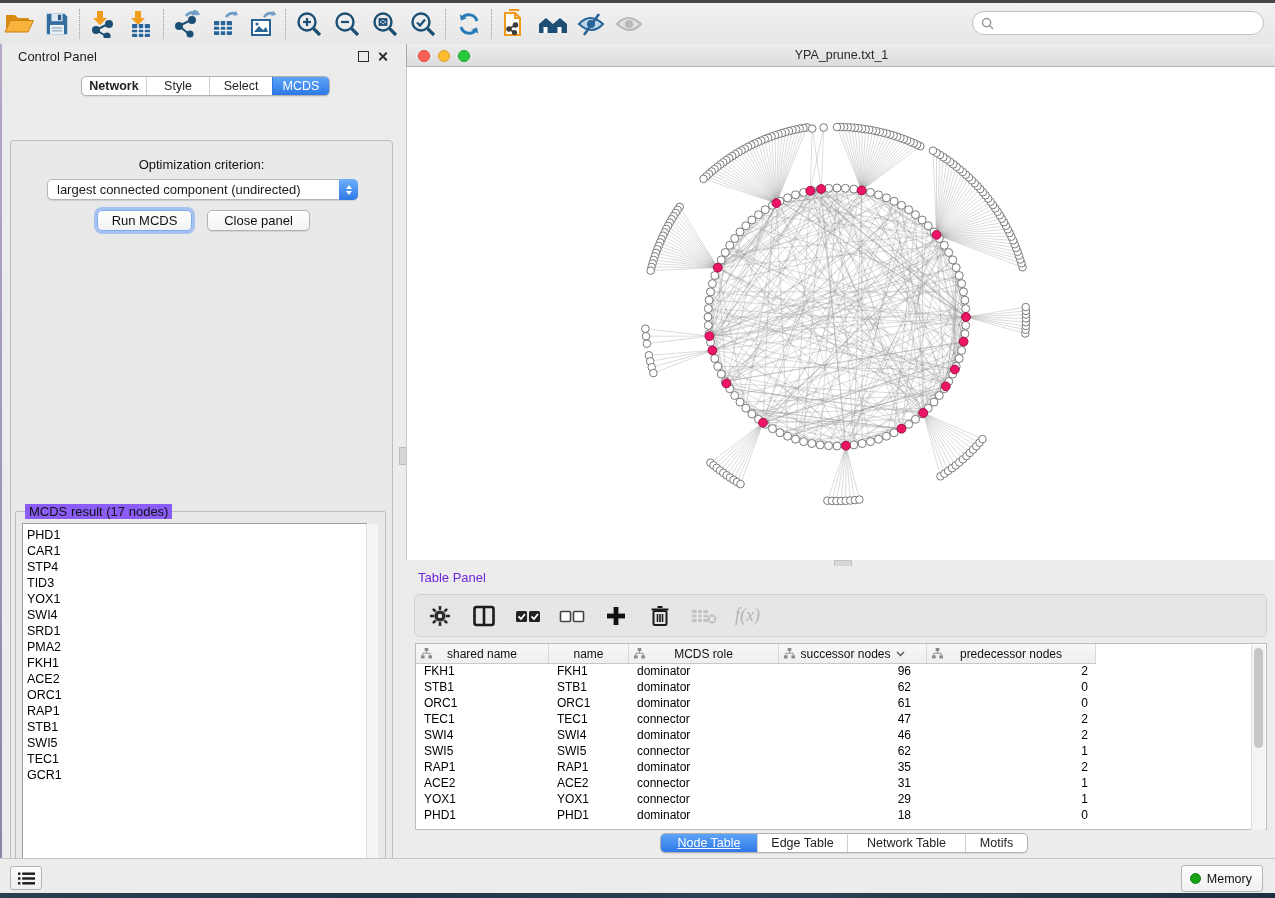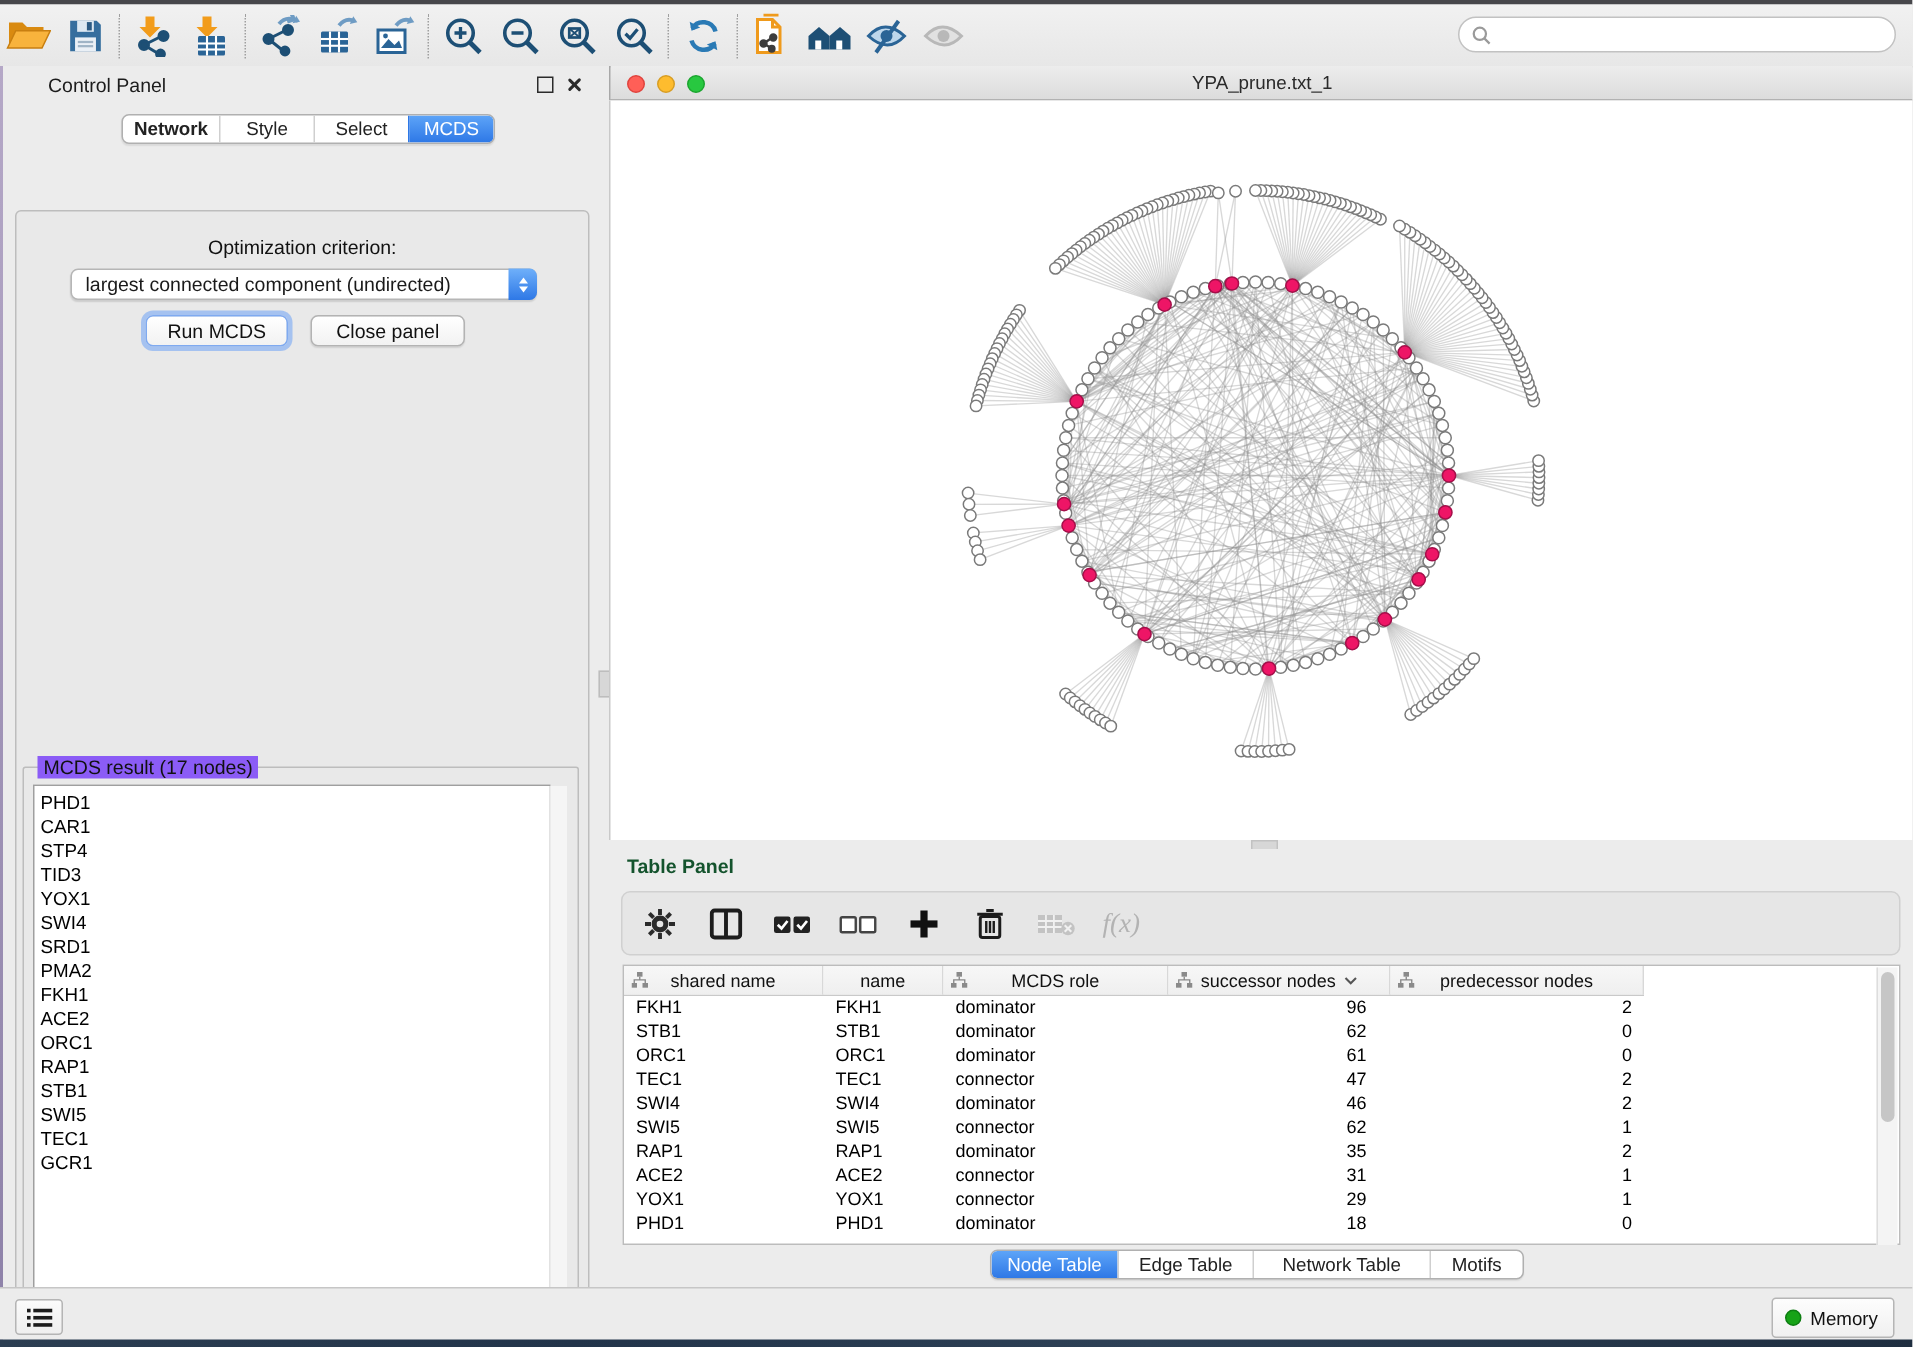--- a/index.html
+++ b/index.html
@@ -76,21 +76,21 @@
                 border-bottom:1px solid #b2b2b2;border-left:1px solid #a8a8a8;box-sizing:border-box;}
   .light{position:absolute;top:6px;width:12px;height:12px;border-radius:50%;}
   #light-close{left:11px;background:#ff5f57;border:1px solid #e0443e;box-sizing:border-box;}
   #light-min{left:31px;background:#febc2e;border:1px solid #d89e24;box-sizing:border-box;}
   #light-max{left:51px;background:#28c840;border:1px solid #1ba62f;box-sizing:border-box;}
   #net-title{position:absolute;left:0;top:4px;width:869px;text-align:center;font-size:12.5px;color:#2a2a2a;}
   #net-canvas{position:absolute;left:0;top:23px;width:869px;height:493px;background:#fff;border-left:1px solid #c9c9c9;box-sizing:border-box;}
 
   
   #table-panel{left:406px;top:566px;width:869px;height:292px;background:#ececec;}
-  #tp-title{position:absolute;left:12px;top:4px;font-size:13px;color:#14532d;font-weight:bold;}
+  #tp-title{position:absolute;left:12px;top:4px;font-size:13px;color:#6d28d9;}
   #tp-toolbar{position:absolute;left:8px;top:28px;width:853px;height:43px;background:#e6e6e6;border:1px solid #d0d0d0;
               border-radius:6px;display:flex;align-items:center;padding-left:12px;box-sizing:border-box;gap:18px;}
   .tp-ico{width:26px;height:26px;display:flex;align-items:center;justify-content:center;}
   #fx-label{font-size:18px;font-family:"Liberation Serif","DejaVu Serif",serif;font-style:italic;color:#b3b3b3;}
 
   #node-table{position:absolute;left:9px;top:77px;width:852px;height:187px;background:#fff;border:1px solid #bcbcbc;box-sizing:border-box;}
   #thead{position:absolute;left:0;top:0;height:19px;display:flex;border-bottom:1px solid #c9c9c9;}
   .th{position:relative;background:linear-gradient(#f7f7f7,#efefef);border-right:1px solid #d8d8d8;
       display:flex;align-items:center;justify-content:center;font-size:12px;color:#111;box-sizing:border-box;gap:5px;}
   .th .tree{position:absolute;left:5px;top:4px;}
@@ -290,21 +290,21 @@
         <circle cx="6" cy="6" r="4.4" stroke="#9a9a9a" stroke-width="1.6" fill="none"></circle>
         <line x1="9.4" y1="9.4" x2="13" y2="13" stroke="#9a9a9a" stroke-width="1.6"></line>
       </svg>
     <input placeholder="" style="">
   </div>
 </div>
 
 <div class="abs" id="left-strip"></div>
 
 <div class="abs" id="control-panel">
-  <div class="abs panel-title" style="left:30px;top:5px;">Control Panel</div>
+  <div class="abs panel-title" style="left:16px;top:5px;">Control Panel</div>
   <div class="win-btns" style="left:356px;top:7px;">
     <span class="float-ico"></span>
     <span class="close-ico"></span>
   </div>
   <div class="abs seg" id="cp-tabs" style="left:79px;top:32px;">
       <div class="t" style="width: 64px; font-weight: bold;">Network</div>
       <div class="t" style="width: 62px;">Style</div>
       <div class="t" style="width: 62px;">Select</div>
       <div class="t active" style="width: 56px;">MCDS</div>
     </div>
@@ -1330,21 +1330,21 @@
           <div class="td" style="width: 150px;">dominator</div>
           <div class="td num" style="width: 148px; padding-right: 16px;">18</div>
           <div class="td num" style="width: 169px;">0</div>
         </div>
       </div>
     <div id="tscroll">
         <div class="thumb"></div>
       </div>
   </div>
   <div class="seg" id="bottom-tabs">
-      <div class="t active" style="width: 84px;">Node Table</div>
+      <div class="t active" style="width: 96px; text-decoration: underline;">Node Table</div>
       <div class="t" style="width: 89px;">Edge Table</div>
       <div class="t" style="width: 117px;">Network Table</div>
       <div class="t" style="width: 61px;">Motifs</div>
     </div>
 </div>
 
 <div class="abs" id="status-bar">
   <div id="list-btn">
     <svg width="17" height="13" viewBox="0 0 17 13">
         <g fill="#1c1c1c">

